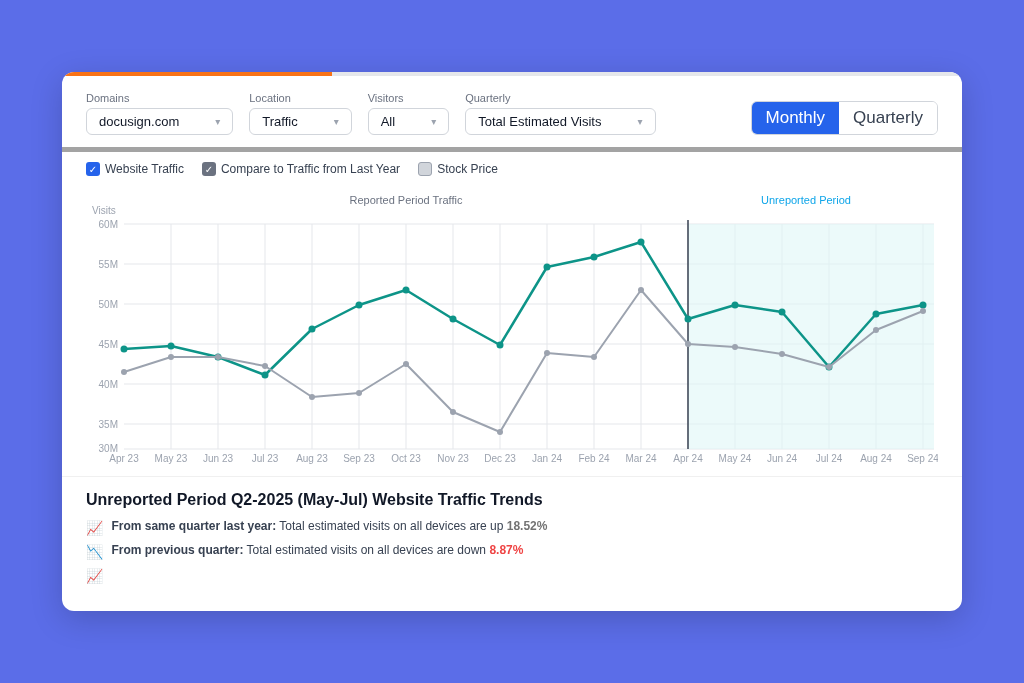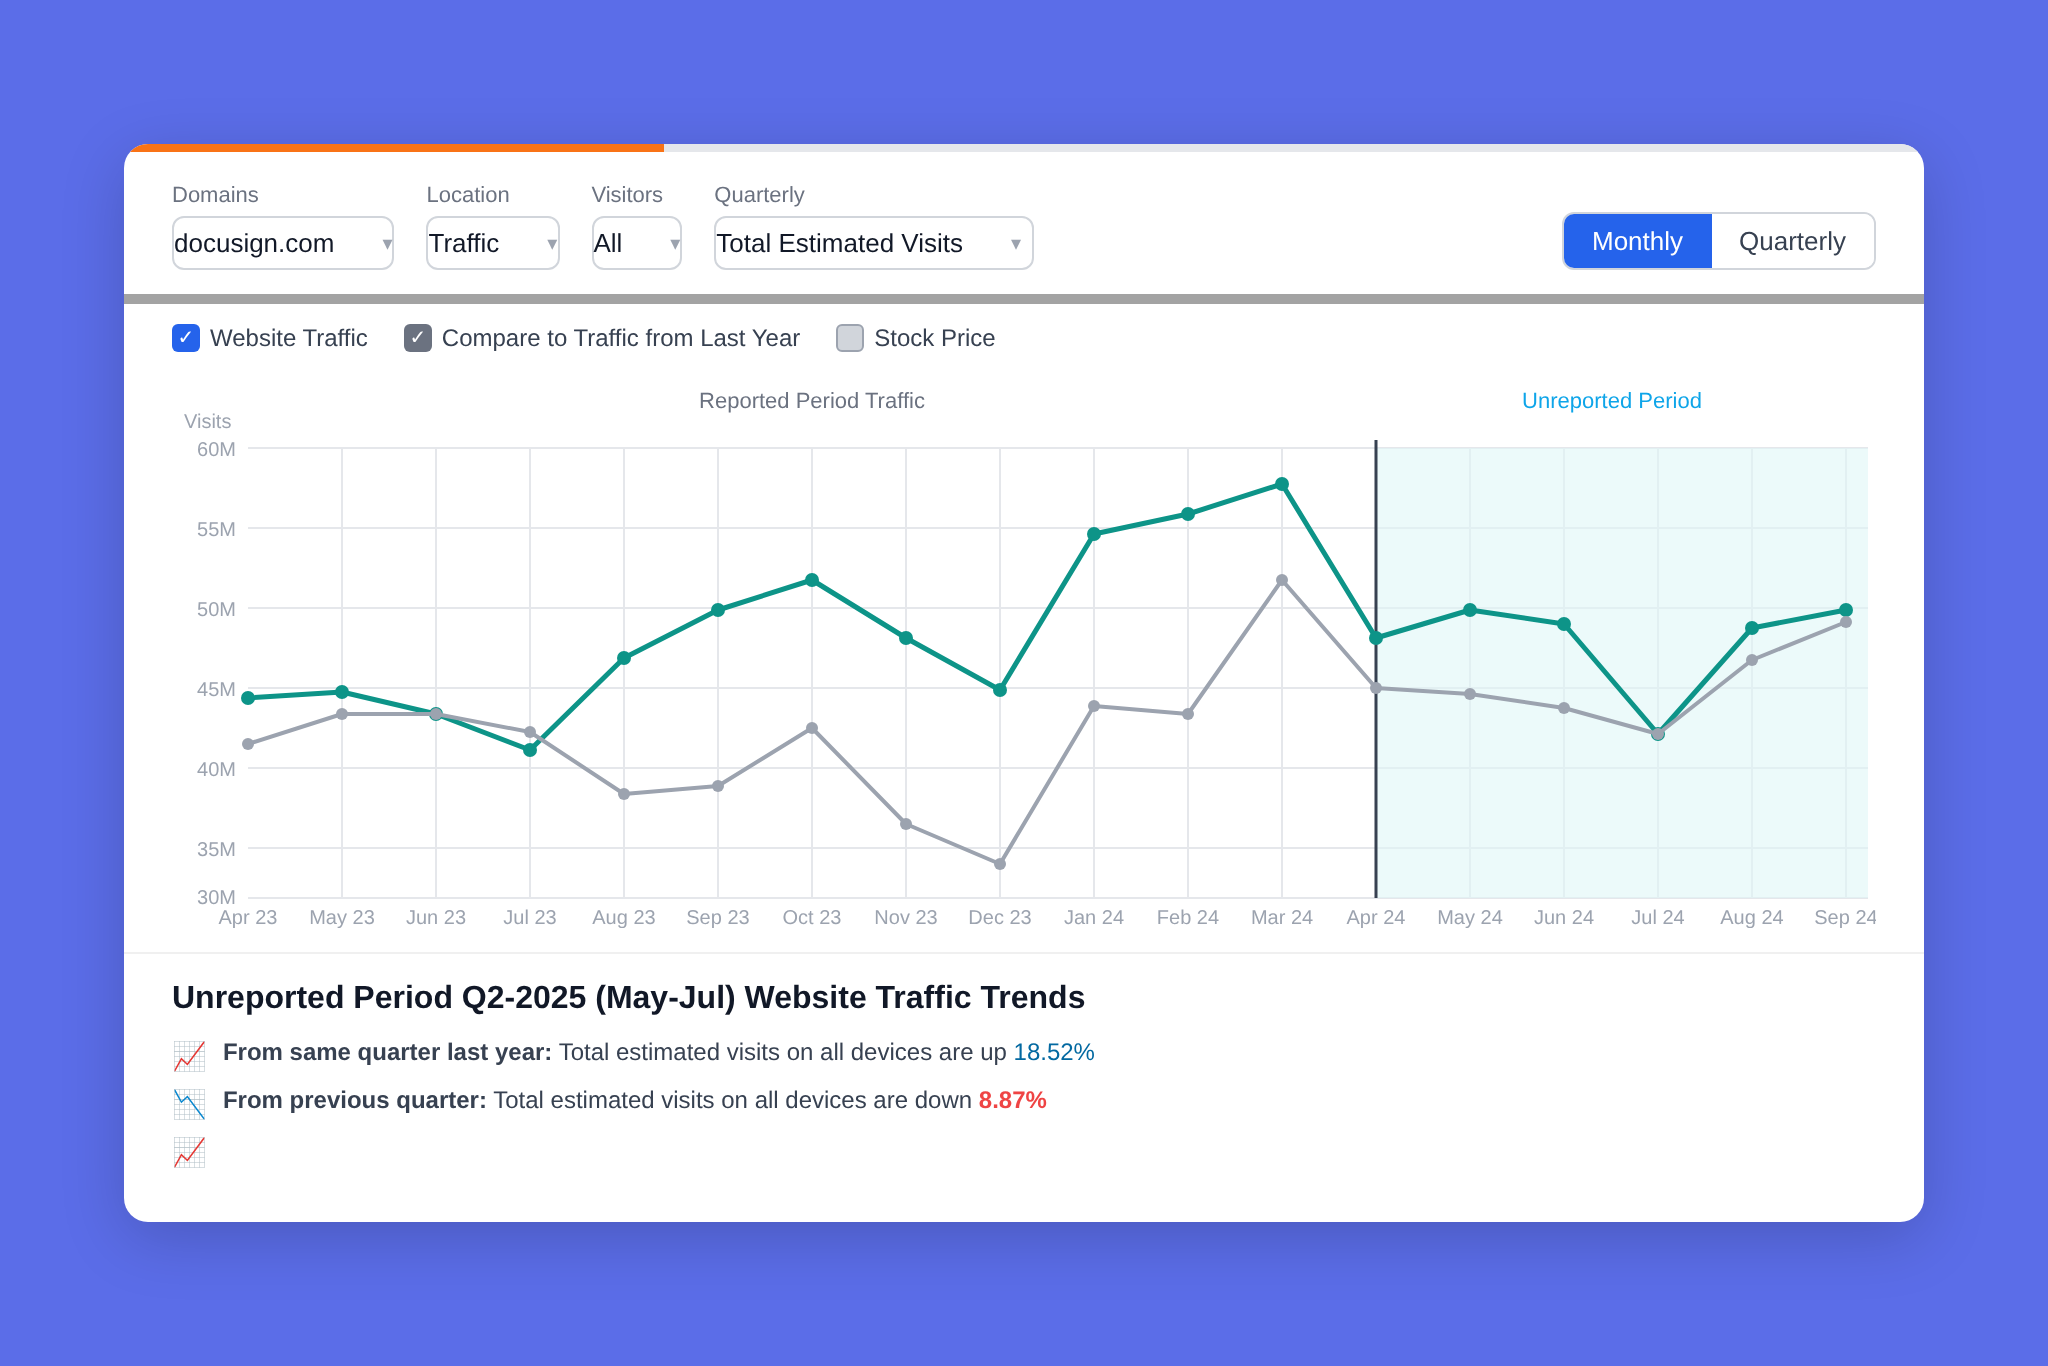--- a/index.html
+++ b/index.html
@@ -40,43 +40,43 @@
     .filter-label {
       font-size: 11px;
       color: #6b7280;
       font-weight: 500;
     }
     .filter-select {
       display: flex;
       align-items: center;
       border: 1px solid #d1d5db;
       border-radius: 6px;
-      padding: 5px 0;
+      padding: 5px 12px;
       font-size: 13px;
       color: #111827;
       background: #fff;
       cursor: pointer;
-      gap: 24px;
+      gap: 36px;
     }
     .filter-select .chevron {
       color: #9ca3af;
       font-size: 10px;
     }
     .view-toggle {
       display: flex;
       align-items: center;
       margin-left: auto;
       gap: 0;
       border: 1px solid #d1d5db;
       border-radius: 6px;
       overflow: hidden;
     }
     .toggle-btn {
       padding: 6px 14px;
-      font-size: 13px;
+      font-size: 17px;
       cursor: pointer;
       background: #fff;
       color: #374151;
       border: none;
     }
     .toggle-btn.active {
       background: #2563eb;
       color: #fff;
     }
     .legend-row {
@@ -133,21 +133,21 @@
       gap: 8px;
       margin-bottom: 7px;
       font-size: 12px;
       color: #374151;
     }
     .summary-icon {
       font-size: 14px;
       flex-shrink: 0;
       margin-top: 1px;
     }
-    .highlight-green { color: #0369a1; font-weight: 400; }
+    .highlight-green { color: #737373; font-weight: 700; }
     .highlight-red { color: #ef4444; font-weight: 600; }
     .highlight-orange { color: #f97316; font-weight: 600; }
     .y-axis-label {
       font-size: 10px;
       fill: #9ca3af;
     }
     .x-axis-label {
       font-size: 10px;
       fill: #9ca3af;
     }

